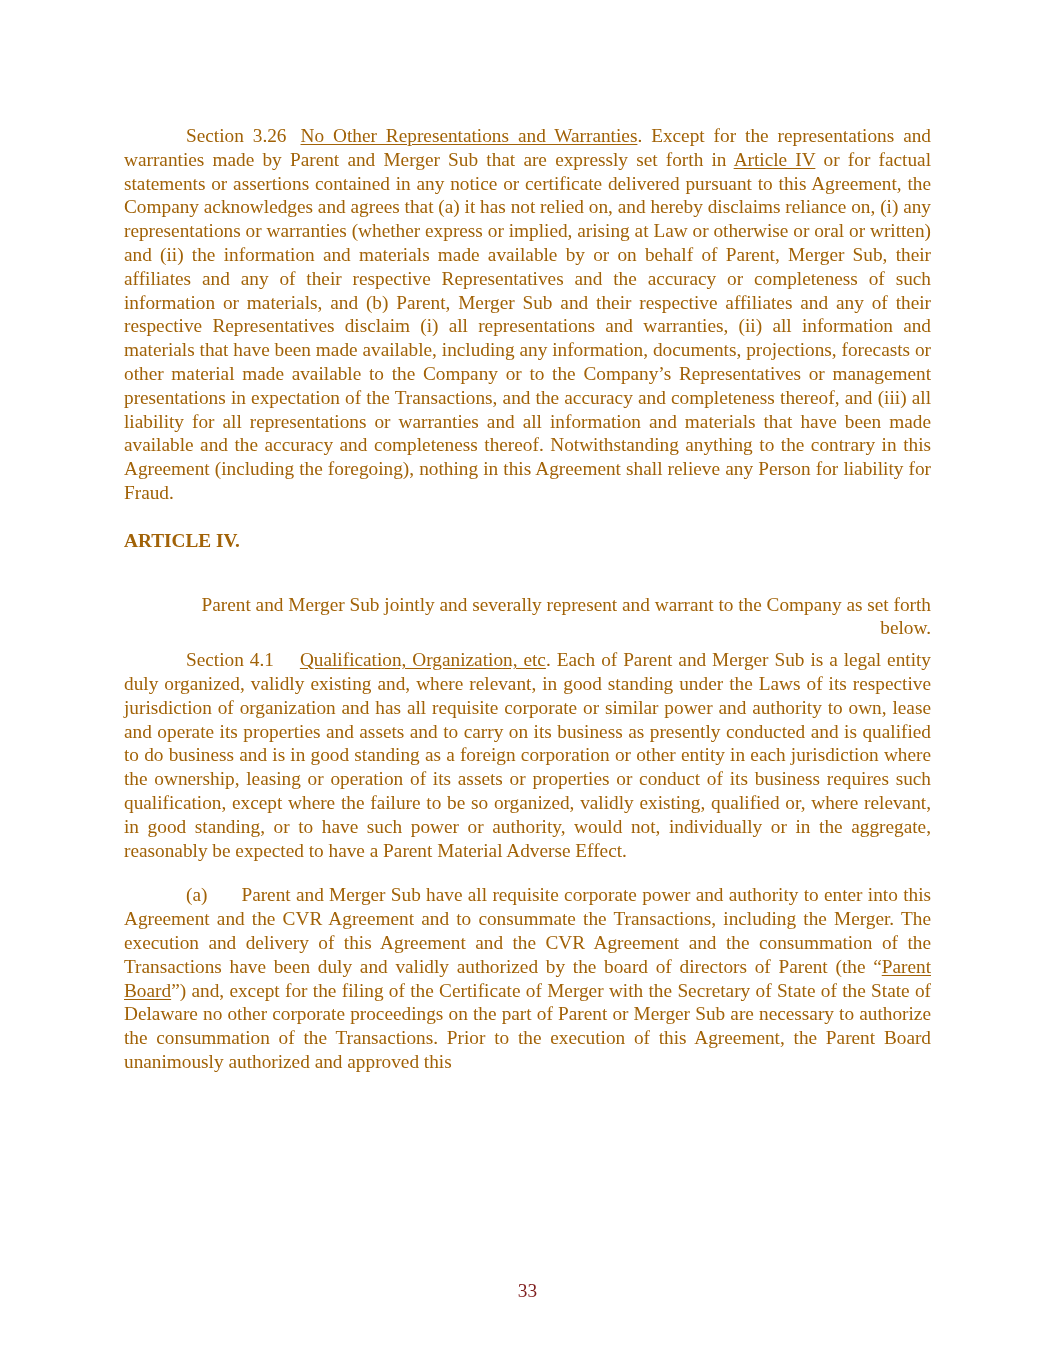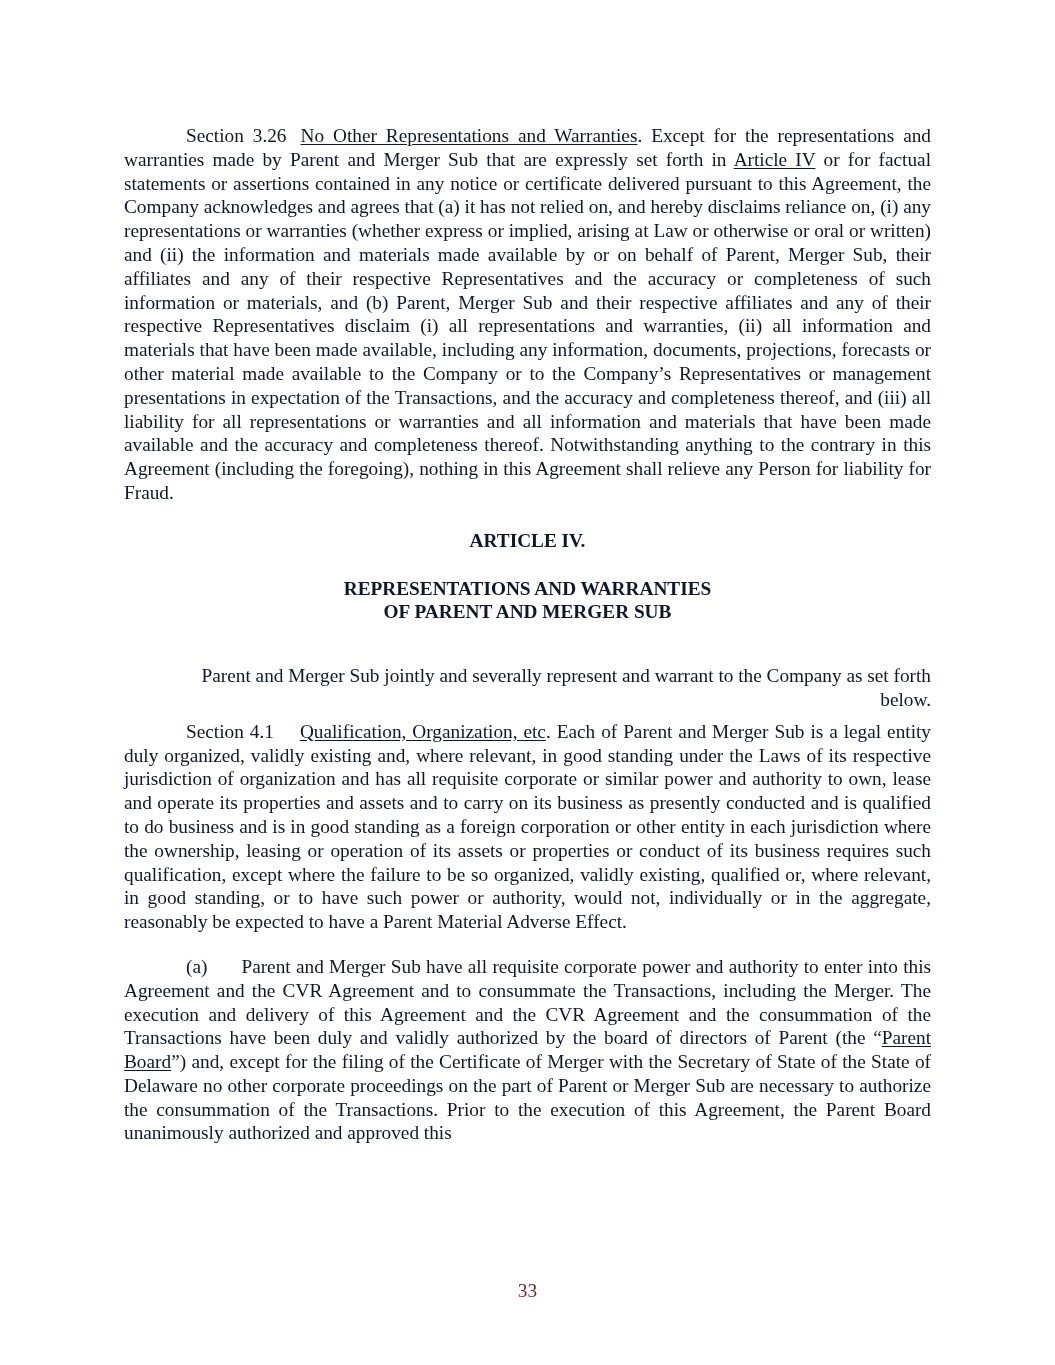--- a/index.html
+++ b/index.html
@@ -1,54 +1,50 @@
 <!DOCTYPE html>
 <html><head>
 <meta charset="utf-8">
 <style>
   html, body { margin: 0; padding: 0; background: #ffffff; }
   body { width: 1055px; height: 1365px; position: relative; overflow: hidden; }
   .page {
     position: absolute; left: 124px; top: 124px; width: 807px;
     font-family: "Liberation Serif", serif; font-size: 19.3px; line-height: 23.8px;
-    color: #0f172a;
+    color: #a16207;
   }
   p { margin: 0; text-align: justify; }
   .indent { text-indent: 62px; }
   .u { text-decoration: underline; text-underline-offset: 2px; }
   .gap { display: inline-block; }
   .gap-326 { width: 14px; }
   .gap-41 { width: 26px; }
   .gap-42 { width: 26px; }
   .gap-a { width: 34px; }
-  .heading { text-align: center; font-weight: bold; }
+  .heading { font-weight: bold; }
   .article { margin-top: 24px; }
   .title { margin-top: 24px; }
   .intro { margin-top: 40px; text-align: right; }
   .s41 { margin-top: 8px; }
   .s42 { margin-top: 21px; }
   .s42a { margin-top: 21px; }
   .page-number {
     position: absolute; left: 0; width: 1055px; top: 1280px; text-align: center;
     font-family: "Liberation Serif", serif; font-size: 19.3px; color: #7f1d1d;
   }
 </style>
 </head>
 <body>
 
 <div class="page">
 
   <p class="indent"><span>Section 3.26</span><span class="gap gap-326"></span><span class="u">No Other Representations and Warranties</span><span>. Except for the representations and warranties made by Parent and Merger Sub that are expressly set forth in </span><span class="u">Article IV</span><span> or for factual statements or assertions contained in any notice or certificate delivered pursuant to this Agreement, the Company acknowledges and agrees that (a) it has not relied on, and hereby disclaims reliance on, (i) any representations or warranties (whether express or implied, arising at Law or otherwise or oral or written) and (ii) the information and materials made available by or on behalf of Parent, Merger Sub, their affiliates and any of their respective Representatives and the accuracy or completeness of such information or materials, and (b) Parent, Merger Sub and their respective affiliates and any of their respective Representatives disclaim (i) all representations and warranties, (ii) all information and materials that have been made available, including any information, documents, projections, forecasts or other material made available to the Company or to the Company’s Representatives or management presentations in expectation of the Transactions, and the accuracy and completeness thereof, and (iii) all liability for all representations or warranties and all information and materials that have been made available and the accuracy and completeness thereof. Notwithstanding anything to the contrary in this Agreement (including the foregoing), nothing in this Agreement shall relieve any Person for liability for Fraud.</span></p>
 
   <div class="heading article">ARTICLE IV.</div>
 
-  <div class="heading title">
-    <div>REPRESENTATIONS AND WARRANTIES</div>
-    <div>OF PARENT AND MERGER SUB</div>
-  </div>
 
   <p class="indent intro">Parent and Merger Sub jointly and severally represent and warrant to the Company as set forth below.</p>
 
   <p class="indent s41"><span>Section 4.1</span><span class="gap gap-41"></span><span class="u">Qualification, Organization, etc</span><span>. Each of Parent and Merger Sub is a legal entity duly organized, validly existing and, where relevant, in good standing under the Laws of its respective jurisdiction of organization and has all requisite corporate or similar power and authority to own, lease and operate its properties and assets and to carry on its business as presently conducted and is qualified to do business and is in good standing as a foreign corporation or other entity in each jurisdiction where the ownership, leasing or operation of its assets or properties or conduct of its business requires such qualification, except where the failure to be so organized, validly existing, qualified or, where relevant, in good standing, or to have such power or authority, would not, individually or in the aggregate, reasonably be expected to have a Parent Material Adverse Effect.</span></p>
 
 
   <p class="indent s42a"><span>(a)</span><span class="gap gap-a"></span><span>Parent and Merger Sub have all requisite corporate power and authority to enter into this Agreement and the CVR Agreement and to consummate the Transactions, including the Merger. The execution and delivery of this Agreement and the CVR Agreement and the consummation of the Transactions have been duly and validly authorized by the board of directors of Parent (the “</span><span class="u">Parent Board</span><span>”) and, except for the filing of the Certificate of Merger with the Secretary of State of the State of Delaware no other corporate proceedings on the part of Parent or Merger Sub are necessary to authorize the consummation of the Transactions. Prior to the execution of this Agreement, the Parent Board unanimously authorized and approved this</span></p>
 
 </div>
 

